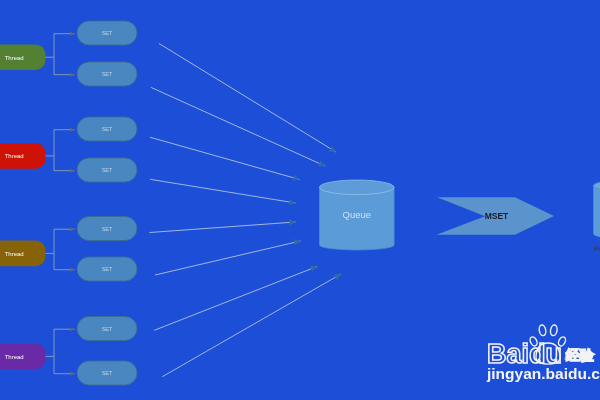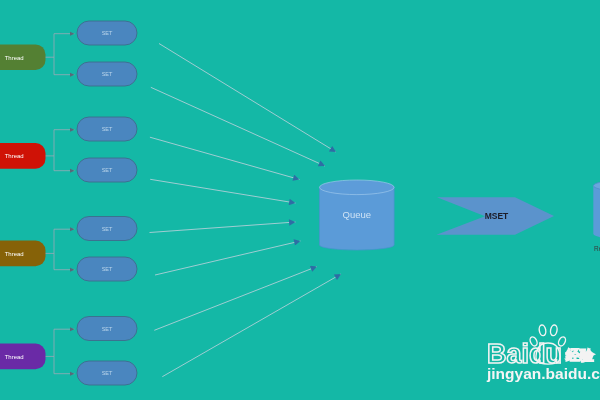--- a/index.html
+++ b/index.html
@@ -1,18 +1,18 @@
 <!DOCTYPE html>
 <html><head>
 <meta charset="utf-8">
 <style>
   html,body{margin:0;padding:0;}
   body{width:600px;height:400px;background:#ffffff;
        font-family:"Liberation Sans",sans-serif;overflow:hidden;position:relative;}
-  #stage{position:absolute;left:0;top:0;width:600px;height:400px;background:#14b8a6;}
+  #stage{position:absolute;left:0;top:0;width:600px;height:400px;background:#1d4ed8;}
   svg{display:block;}
   .lbl{font-size:6px;fill:#ffffff;text-anchor:middle;}
   .setlbl{font-size:5.5px;fill:#b9d4ea;text-anchor:middle;}
   .qlbl{font-size:9.5px;fill:#cfe3f5;text-anchor:middle;}
   .mlbl{font-size:8.5px;fill:#1c1c28;text-anchor:middle;font-weight:bold;}
   .storelbl{font-size:6.5px;fill:#3a3a3a;text-anchor:start;}
   .cxn{stroke:#9aa9b6;stroke-width:.8;fill:none;}
   .flow{stroke:#c3d2dd;stroke-width:.8;fill:none;}
   .pill{fill:#4a86bf;stroke:#3d6d8c;stroke-width:.9;}
   .wm-outline{fill:none;stroke:#f3f3f3;stroke-width:1.5;font-weight:bold;}

